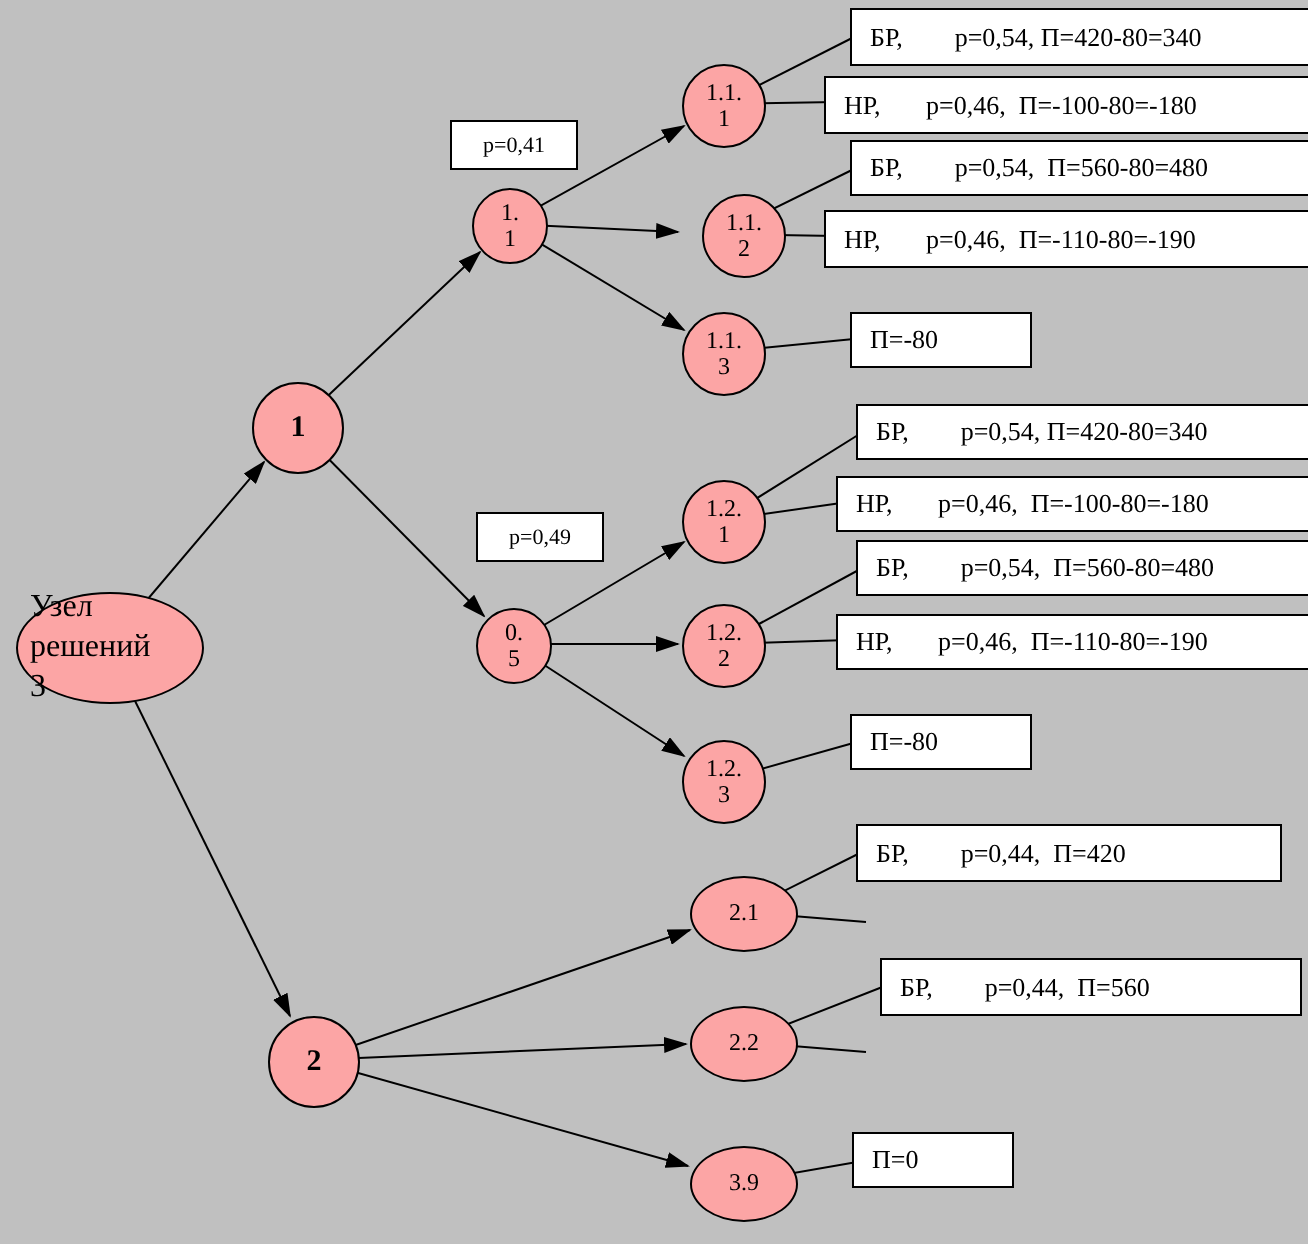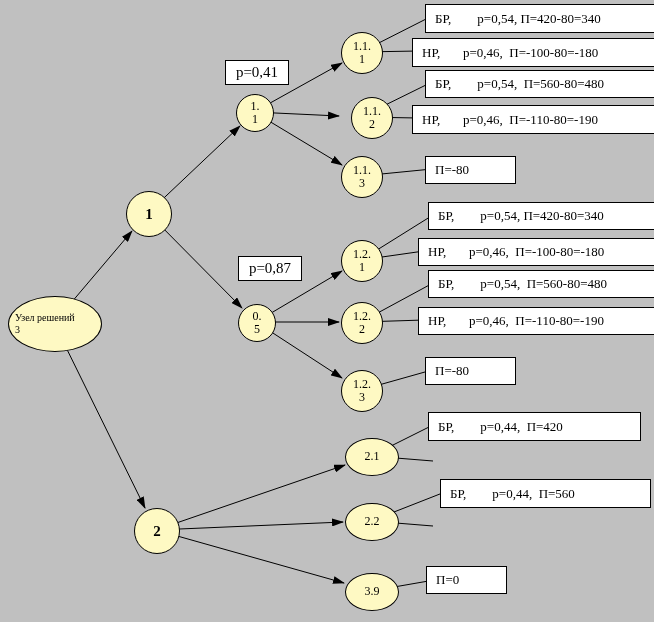--- a/index.html
+++ b/index.html
@@ -1,25 +1,25 @@
 <!DOCTYPE html>
 <html><head>
 <meta charset="utf-8">
 <style>
   html,body{margin:0;padding:0}
   body{background:#fff;font-family:"Liberation Serif",serif;color:#000}
   .canvas{position:relative;width:654px;height:622px;background:#c0c0c0;overflow:hidden}
   svg.edges{position:absolute;left:0;top:0;z-index:1}
   .box{position:absolute;z-index:2;background:#fff;border:1px solid #000;display:flex;align-items:center;padding-left:9px;font-size:13px;white-space:pre}
-  .node{position:absolute;z-index:2;background:#fef9c3;border:1px solid #000;border-radius:50%;display:flex;align-items:center;justify-content:center;text-align:center;font-size:12px;line-height:1.1}
+  .node{position:absolute;z-index:2;background:#fca5a5;border:1px solid #000;border-radius:50%;display:flex;align-items:center;justify-content:center;text-align:center;font-size:12px;line-height:1.1}
   .w2{width:12px;word-break:break-all}
   .w3{width:19px;word-break:break-all}
   .decision{font-size:15px;font-weight:bold}
-  .plabel{position:absolute;z-index:2;background:#fff;border:1px solid #000;display:flex;align-items:center;justify-content:center;font-size:15px}
-  .root-label{font-size:10px;white-space:pre-line;text-align:left;line-height:1.25;width:80px}
+  .plabel{position:absolute;z-index:2;background:#fff;border:1px solid #000;display:flex;align-items:center;justify-content:center;font-size:11px}
+  .root-label{font-size:16px;white-space:pre-line;text-align:left;line-height:1.25;width:80px}
 </style>
 </head>
 <body>
 
 <div class="canvas">
 
   <svg class="edges" width="654" height="622">
     <defs>
       <marker id="arrow" markerWidth="12" markerHeight="8" refX="11" refY="4" orient="auto" markerUnits="userSpaceOnUse">
         <path d="M0,0 L12,4 L0,8 z" fill="#000"></path>
@@ -66,21 +66,21 @@
     <span>1</span>
   </div>
   <div class="node decision" style="left:134px;top:508px;width:44px;height:44px">
     <span>2</span>
   </div>
 
   <div class="plabel" style="left:225px;top:60px;width:62px;height:23px">
     <span>р=0,41</span>
   </div>
   <div class="plabel" style="left:238px;top:256px;width:62px;height:23px">
-    <span>р=0,87</span>
+    <span>р=0,49</span>
   </div>
 
   <div class="node" style="left:236px;top:94px;width:36px;height:36px">
     <span class="w2">1.1</span>
   </div>
   <div class="node" style="left:238px;top:304px;width:36px;height:36px">
     <span class="w2">0.5</span>
   </div>
 
   <div class="node" style="left:341px;top:32px;width:40px;height:40px">

